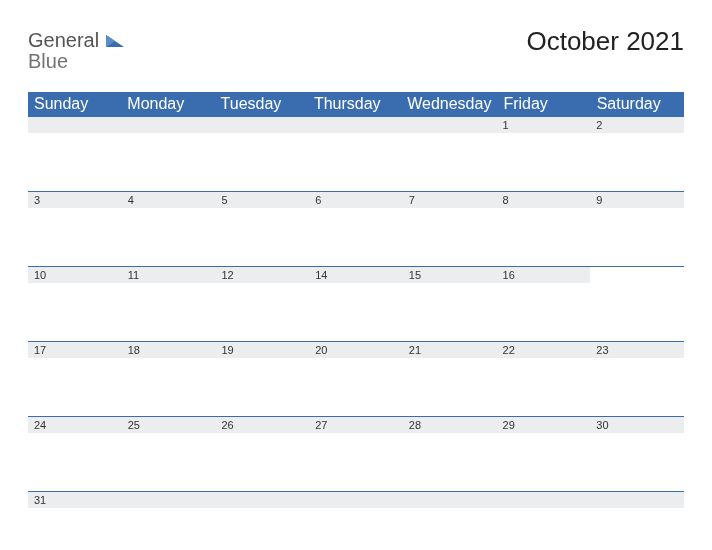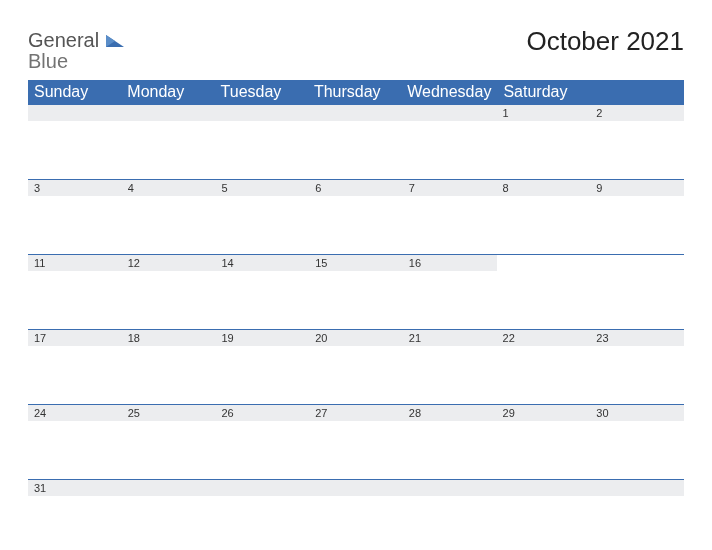--- a/index.html
+++ b/index.html
@@ -7,21 +7,21 @@
       font-family: Arial, Helvetica, sans-serif;
       background: #fff;
       width: 712px;
       height: 550px;
       padding: 20px 28px;
     }
     .header {
       display: flex;
       justify-content: space-between;
       align-items: flex-start;
-      margin-bottom: 8px;
+      margin-bottom: 20px;
       gap: 14px;
     }
     .logo {
       display: flex;
       align-items: center;
       gap: 2px;
       padding-top: 10px;
     }
     .logo-text {
       font-size: 20px;
@@ -90,20 +90,21 @@
   <div class="title">October 2021</div>
 </div>
 
 <div class="calendar">
   <div class="dow-row">
     <div class="dow-cell">Sunday</div>
     <div class="dow-cell">Monday</div>
     <div class="dow-cell">Tuesday</div>
     <div class="dow-cell">Thursday</div>
     <div class="dow-cell">Wednesday</div>
+    <div class="dow-cell">Friday</div>
     <div class="dow-cell">Saturday</div>
   </div>
 
   <div class="week">
     <div class="day-cell">
         <div class="day-num"></div>
       </div>
     <div class="day-cell">
         <div class="day-num"></div>
       </div>
@@ -143,20 +144,23 @@
     <div class="day-cell">
         <div class="day-num">8</div>
       </div>
     <div class="day-cell">
         <div class="day-num">9</div>
       </div>
   </div>
 
   <div class="week">
     <div class="day-cell">
+        <div class="day-num">10</div>
+      </div>
+    <div class="day-cell">
         <div class="day-num">11</div>
       </div>
     <div class="day-cell">
         <div class="day-num">12</div>
       </div>
     <div class="day-cell">
         <div class="day-num">14</div>
       </div>
     <div class="day-cell">
         <div class="day-num">15</div>

